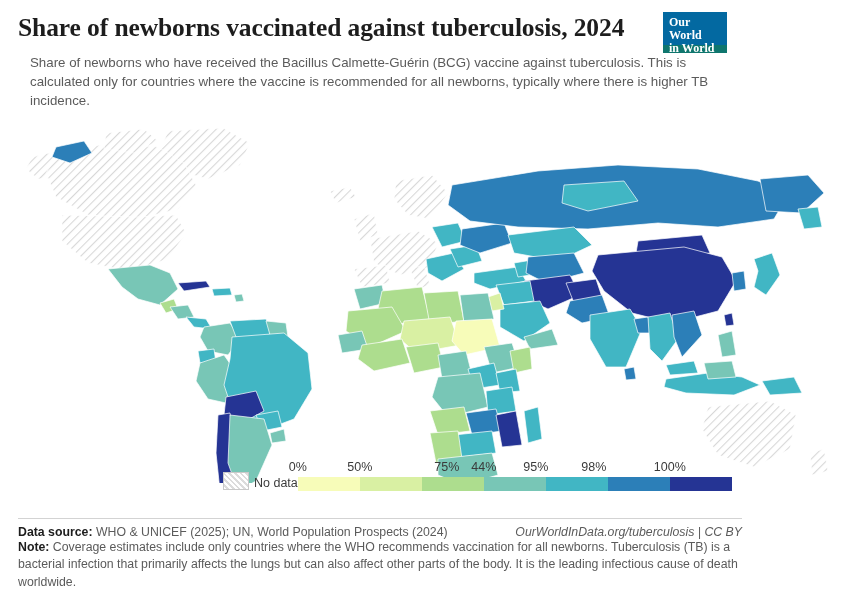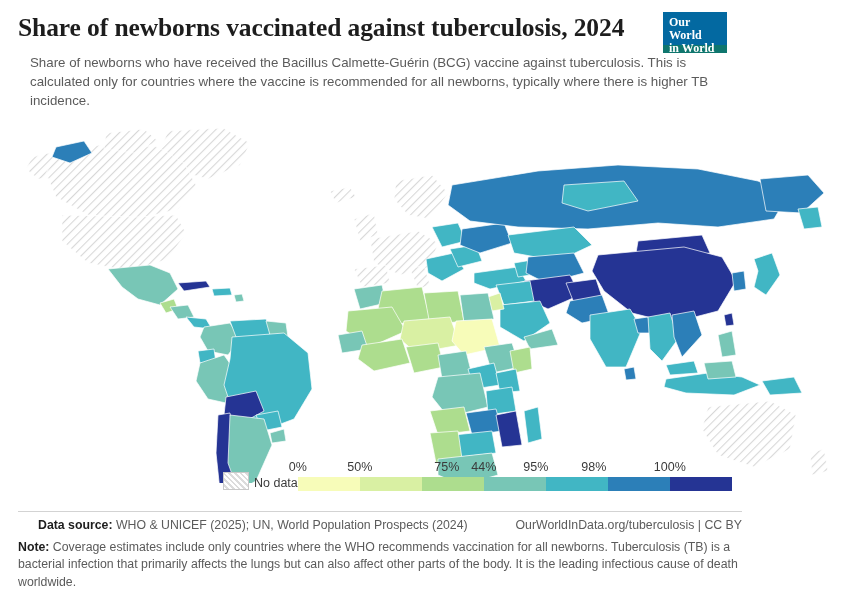--- a/index.html
+++ b/index.html
@@ -122,24 +122,23 @@
     border-top: 1px solid #d3d3d3;
     margin-bottom: 6px;
   }
   .footer-row {
     display: flex;
     justify-content: space-between;
     align-items: baseline;
     font-size: 12.3px;
     color: #5b5b5b;
   }
-  .footer-left b { color: #1d1d1d; font-weight: 700; margin-left: 20px; }
-  .footer-right { color: #5b5b5b; white-space: nowrap; }
+  .footer-left b { color: #1d1d1d; font-weight: 700; }
+  .footer-right { color: #5b5b5b; white-space: nowrap; font-style: italic; }
   .note {
-    margin-top: 7px;
     font-size: 12.3px;
     line-height: 1.45;
     color: #5b5b5b;
   }
   .note b { color: #1d1d1d; font-weight: 700; }
 </style>
 </head>
 <body>
 
 <div class="page">

